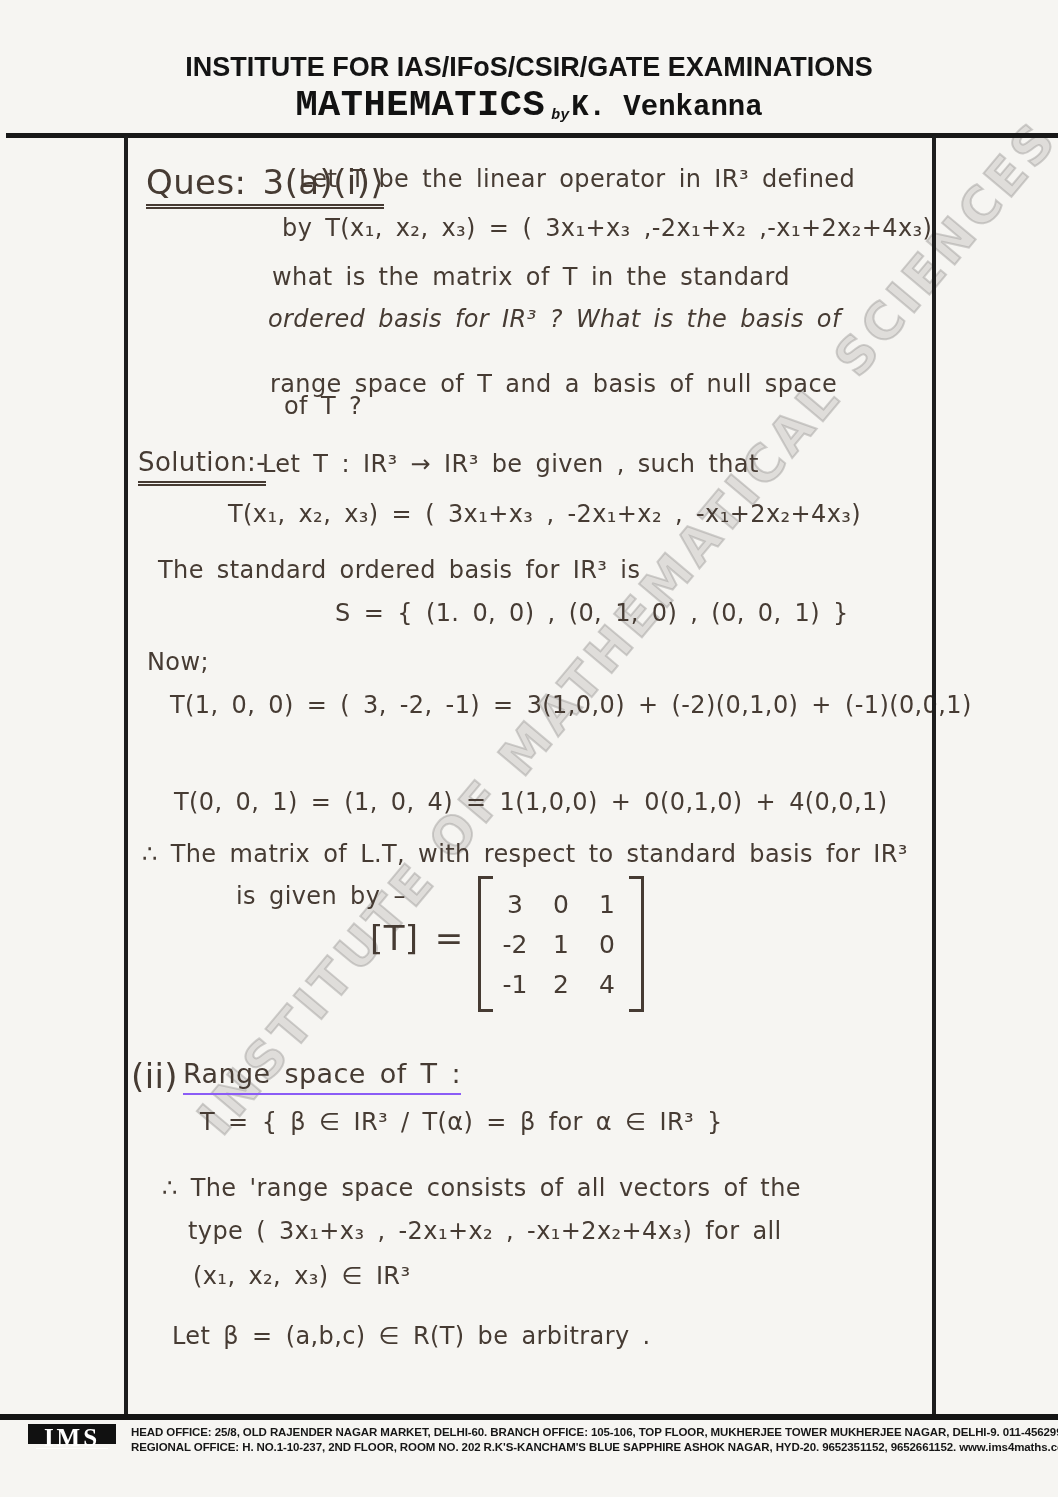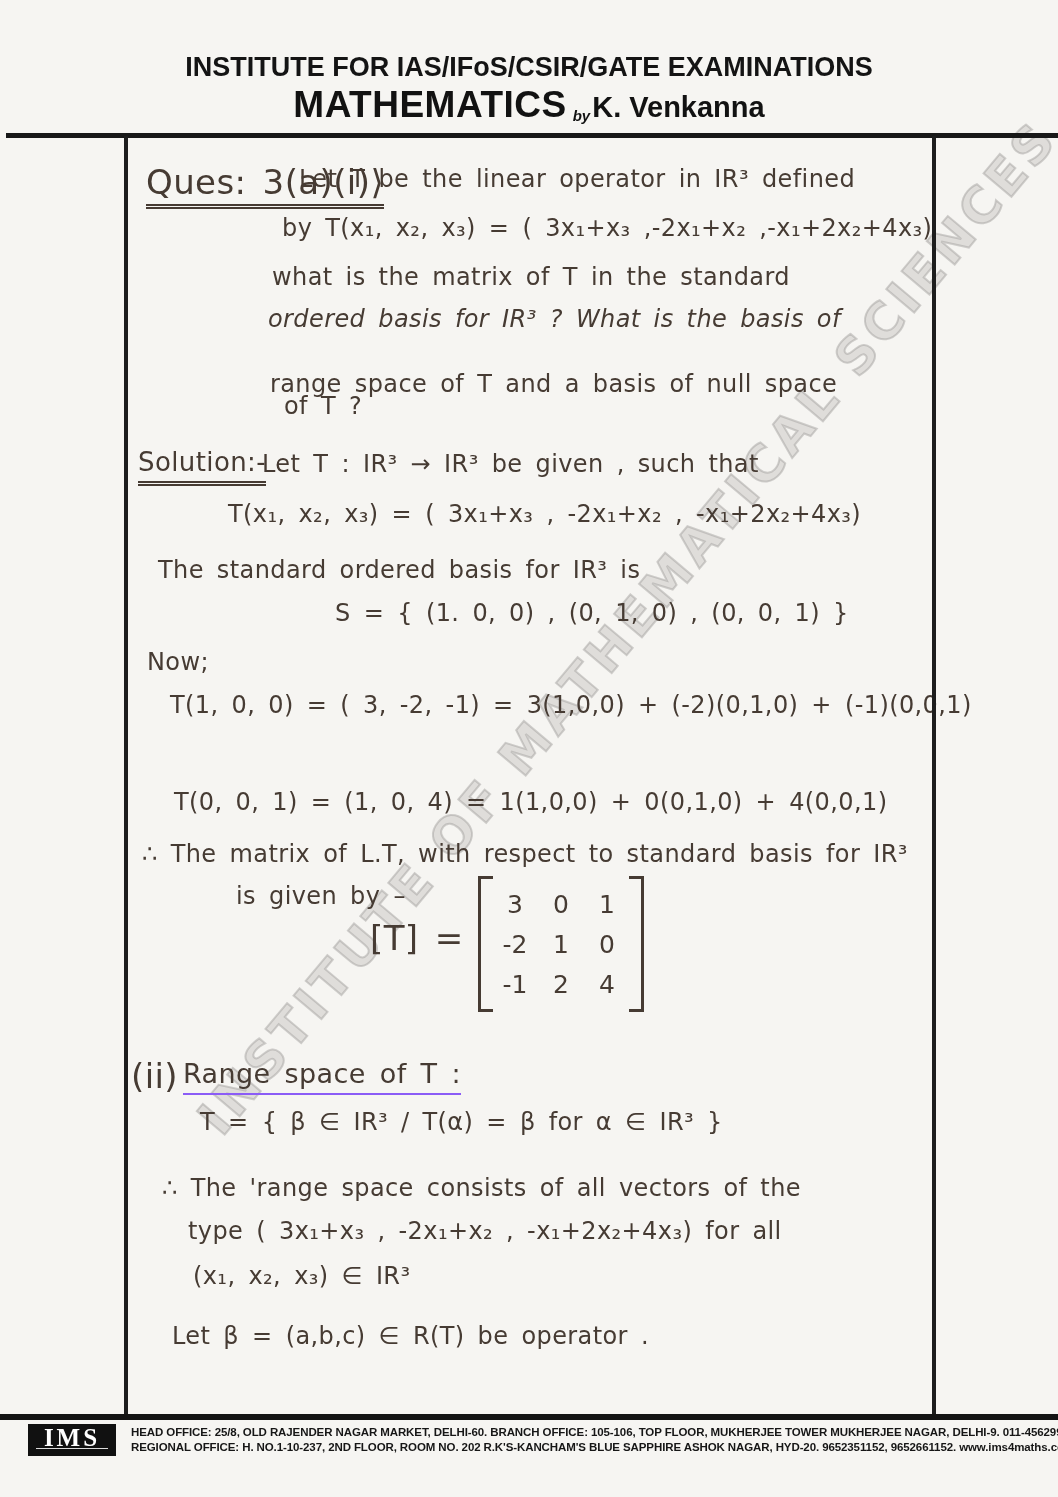--- a/index.html
+++ b/index.html
@@ -19,21 +19,21 @@
     position:absolute;top:52px;left:0;width:100%;
     text-align:center;color:#141414;z-index:3;
   }
   .header .h1{
     font-family:"Liberation Sans", sans-serif;
     font-weight:bold;font-size:27px;letter-spacing:0px;
     transform:scaleY(1.05);
   }
   .header .h2{
     margin-top:1px;
-    font-family:Liberation Sans, sans-serif;
+    font-family:Liberation Mono, monospace;
     font-weight:bold;color:#121212;
   }
   .header .h2 .title{font-size:37px;letter-spacing:0.5px;}
   .header .h2 .by{font-size:15px;font-style:italic;position:relative;top:4px;margin:0 2px 0 6px;}
   .header .h2 .author{font-size:29px;}
   
   .rule-top{position:absolute;left:6px;top:133px;width:1052px;height:5px;background:#181818;z-index:3;}
   .vline-left{position:absolute;left:124px;top:136px;width:4px;height:1280px;background:#1d1d1d;z-index:3;}
   .vline-right{position:absolute;left:932px;top:136px;width:4px;height:1280px;background:#1d1d1d;z-index:3;}
   .rule-bottom{position:absolute;left:0px;top:1414px;width:1058px;height:6px;background:#141414;z-index:3;}
@@ -77,21 +77,21 @@
     border-right:3px solid #463b33;border-top:3px solid #463b33;border-bottom:3px solid #463b33;
   }
   .matrix-grid{
     display:grid;grid-template-columns:repeat(3,46px);grid-auto-rows:40px;
     align-items:center;justify-items:center;
     font-family:"DejaVu Sans", sans-serif;font-size:25px;color:#463b33;
   }
   
   .footer{position:absolute;left:0;top:1420px;width:1058px;z-index:3;}
   .ims-logo{
-    position:absolute;left:28px;top:4px;width:88px;height:32px;
+    position:absolute;left:28px;top:4px;width:88px;height:20px;
     background:#111;color:#fff;
     font-family:"Liberation Serif", serif;font-weight:bold;
     font-size:25px;letter-spacing:3px;text-align:center;line-height:28px;
   }
   .ims-logo .subline{
     display:block;height:2px;margin:-4px 8px 0 8px;
     border-top:1px solid rgba(255,255,255,0.85);
   }
   .footer-text{
     position:absolute;left:131px;top:5px;width:915px;
@@ -152,21 +152,21 @@
       <span>4</span>
     </div>
   </div>
 
   <div class="hw big" style="left:131px;top:1056px;">(ii)</div>
   <div class="hw range-heading" style="left:183px;top:1058px;">Range space of T :</div>
   <div class="hw" style="left:200px;top:1108px;text-align:center;">T = { β ∈ IR³ / T(α) = β  for  α ∈ IR³ }</div>
   <div class="hw" style="left:162px;top:1174px;">∴ The 'range space consists of all vectors of the</div>
   <div class="hw" style="left:188px;top:1217px;">type ( 3x₁+x₃ , -2x₁+x₂ , -x₁+2x₂+4x₃) for all</div>
   <div class="hw" style="left:193px;top:1262px;">(x₁, x₂, x₃) ∈ IR³</div>
-  <div class="hw" style="left:172px;top:1322px;">Let  β = (a,b,c)  ∈ R(T) be operator .</div>
+  <div class="hw" style="left:172px;top:1322px;">Let  β = (a,b,c)  ∈ R(T) be arbitrary .</div>
 
   <div class="footer">
     <div class="ims-logo">
       <span>IMS</span>
       <span class="subline"></span>
     </div>
     <div class="footer-text">
       <div>HEAD OFFICE: 25/8, OLD RAJENDER NAGAR MARKET, DELHI-60. BRANCH OFFICE: 105-106, TOP FLOOR, MUKHERJEE TOWER MUKHERJEE NAGAR, DELHI-9.  011-45629987, 9999197625</div>
       <div>REGIONAL OFFICE: H. NO.1-10-237, 2ND FLOOR, ROOM NO. 202 R.K'S-KANCHAM'S BLUE SAPPHIRE ASHOK NAGAR, HYD-20. 9652351152, 9652661152.   www.ims4maths.com</div>
     </div>

